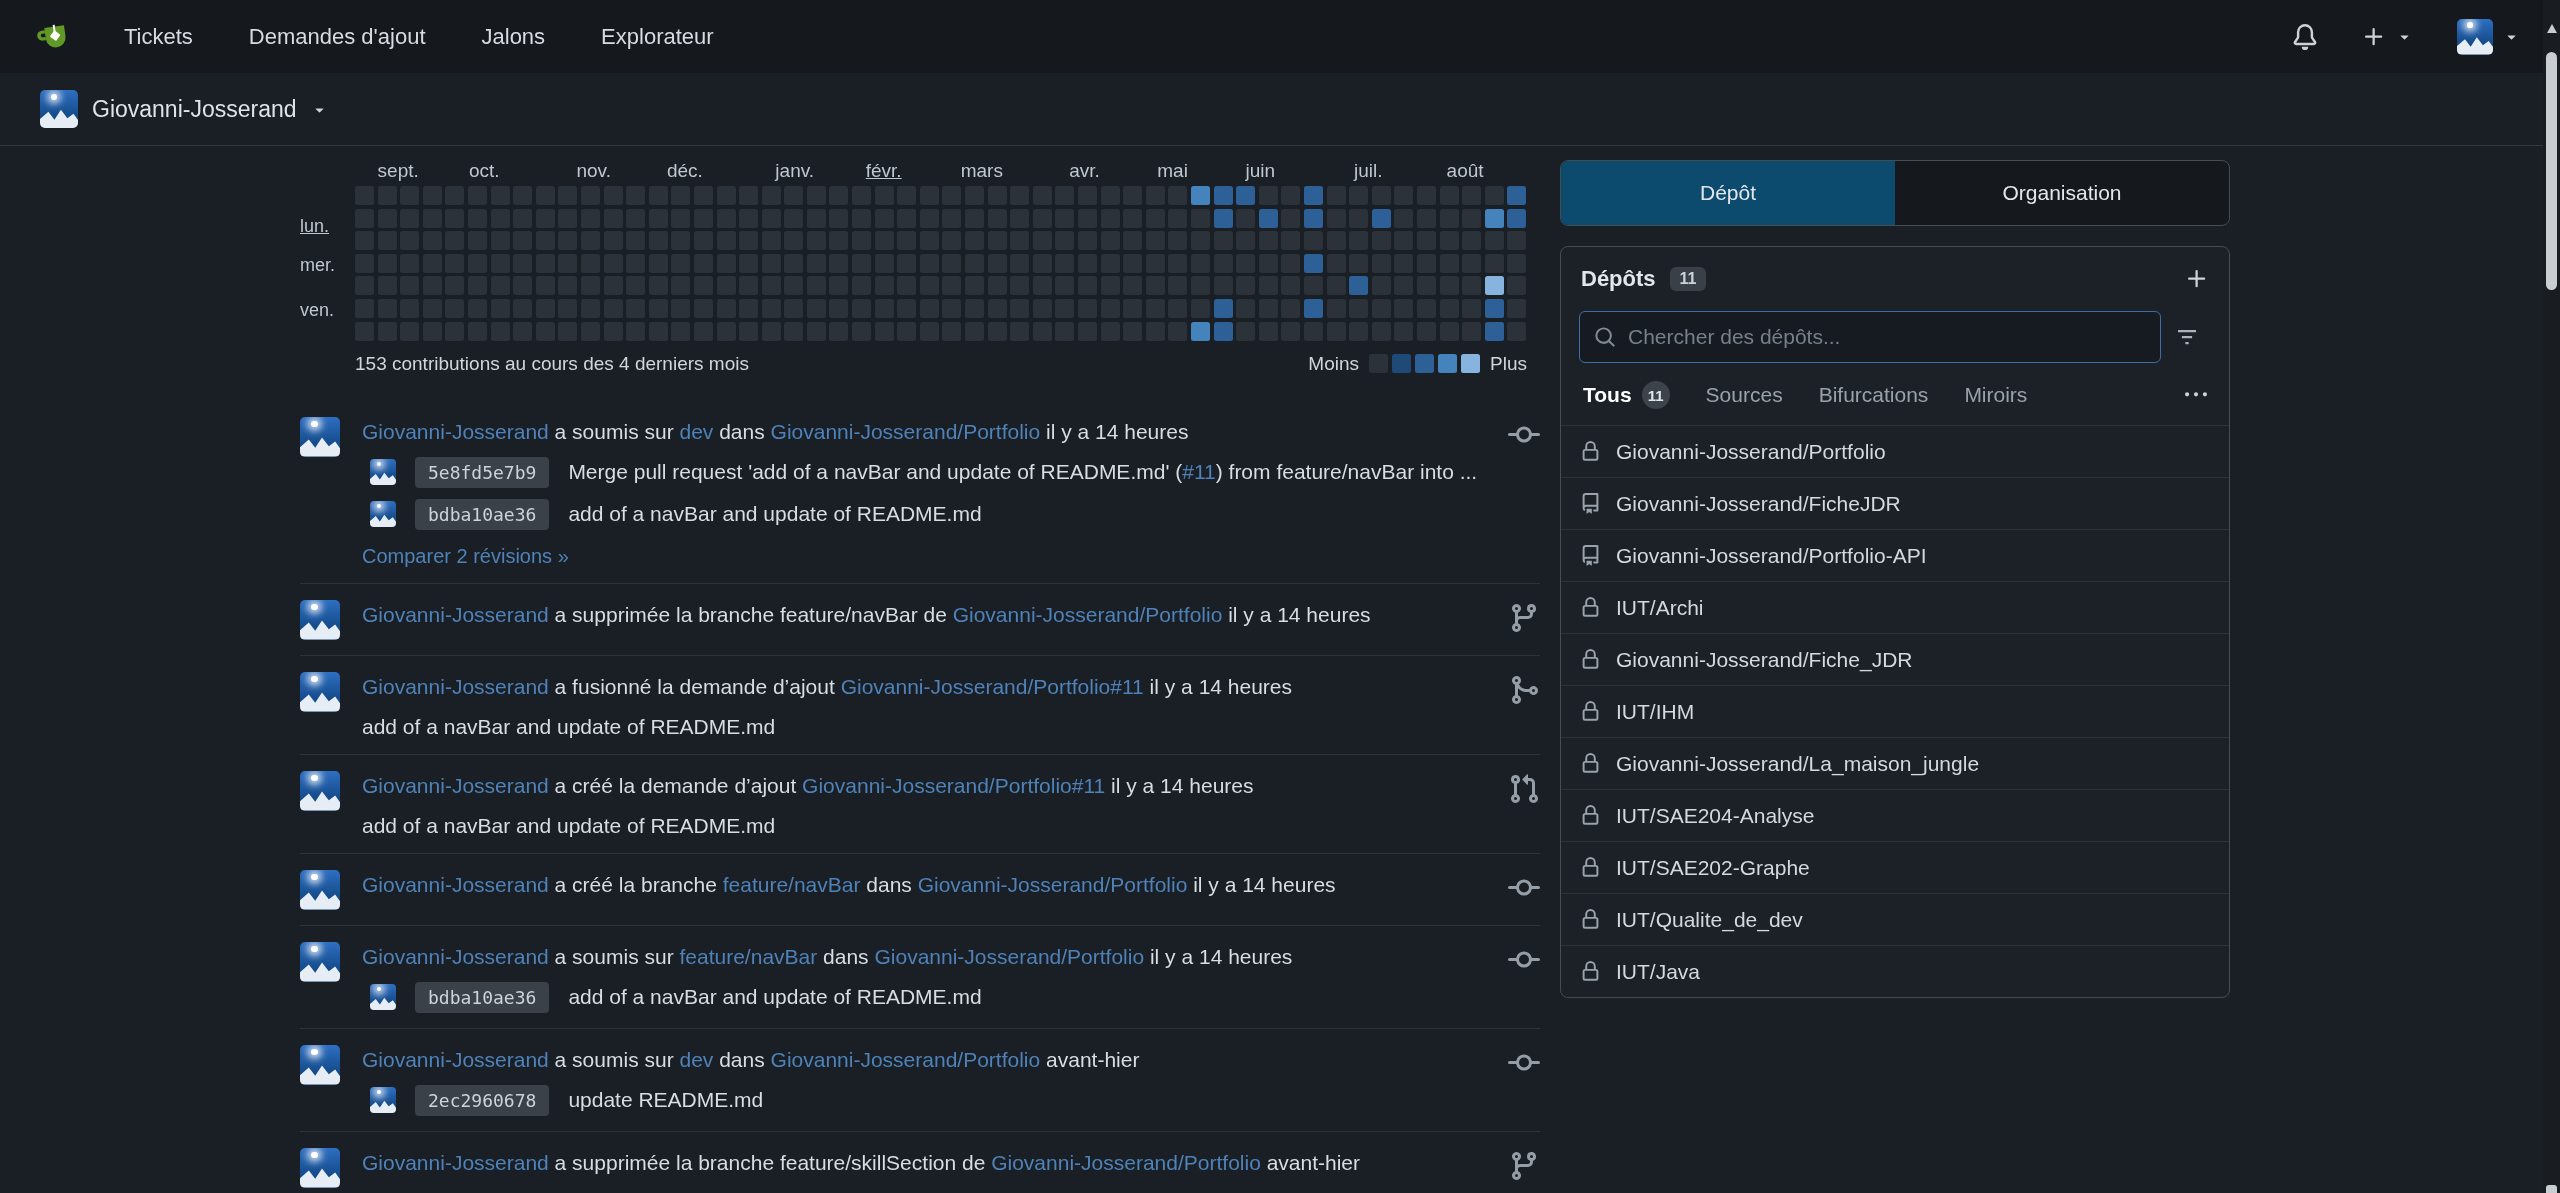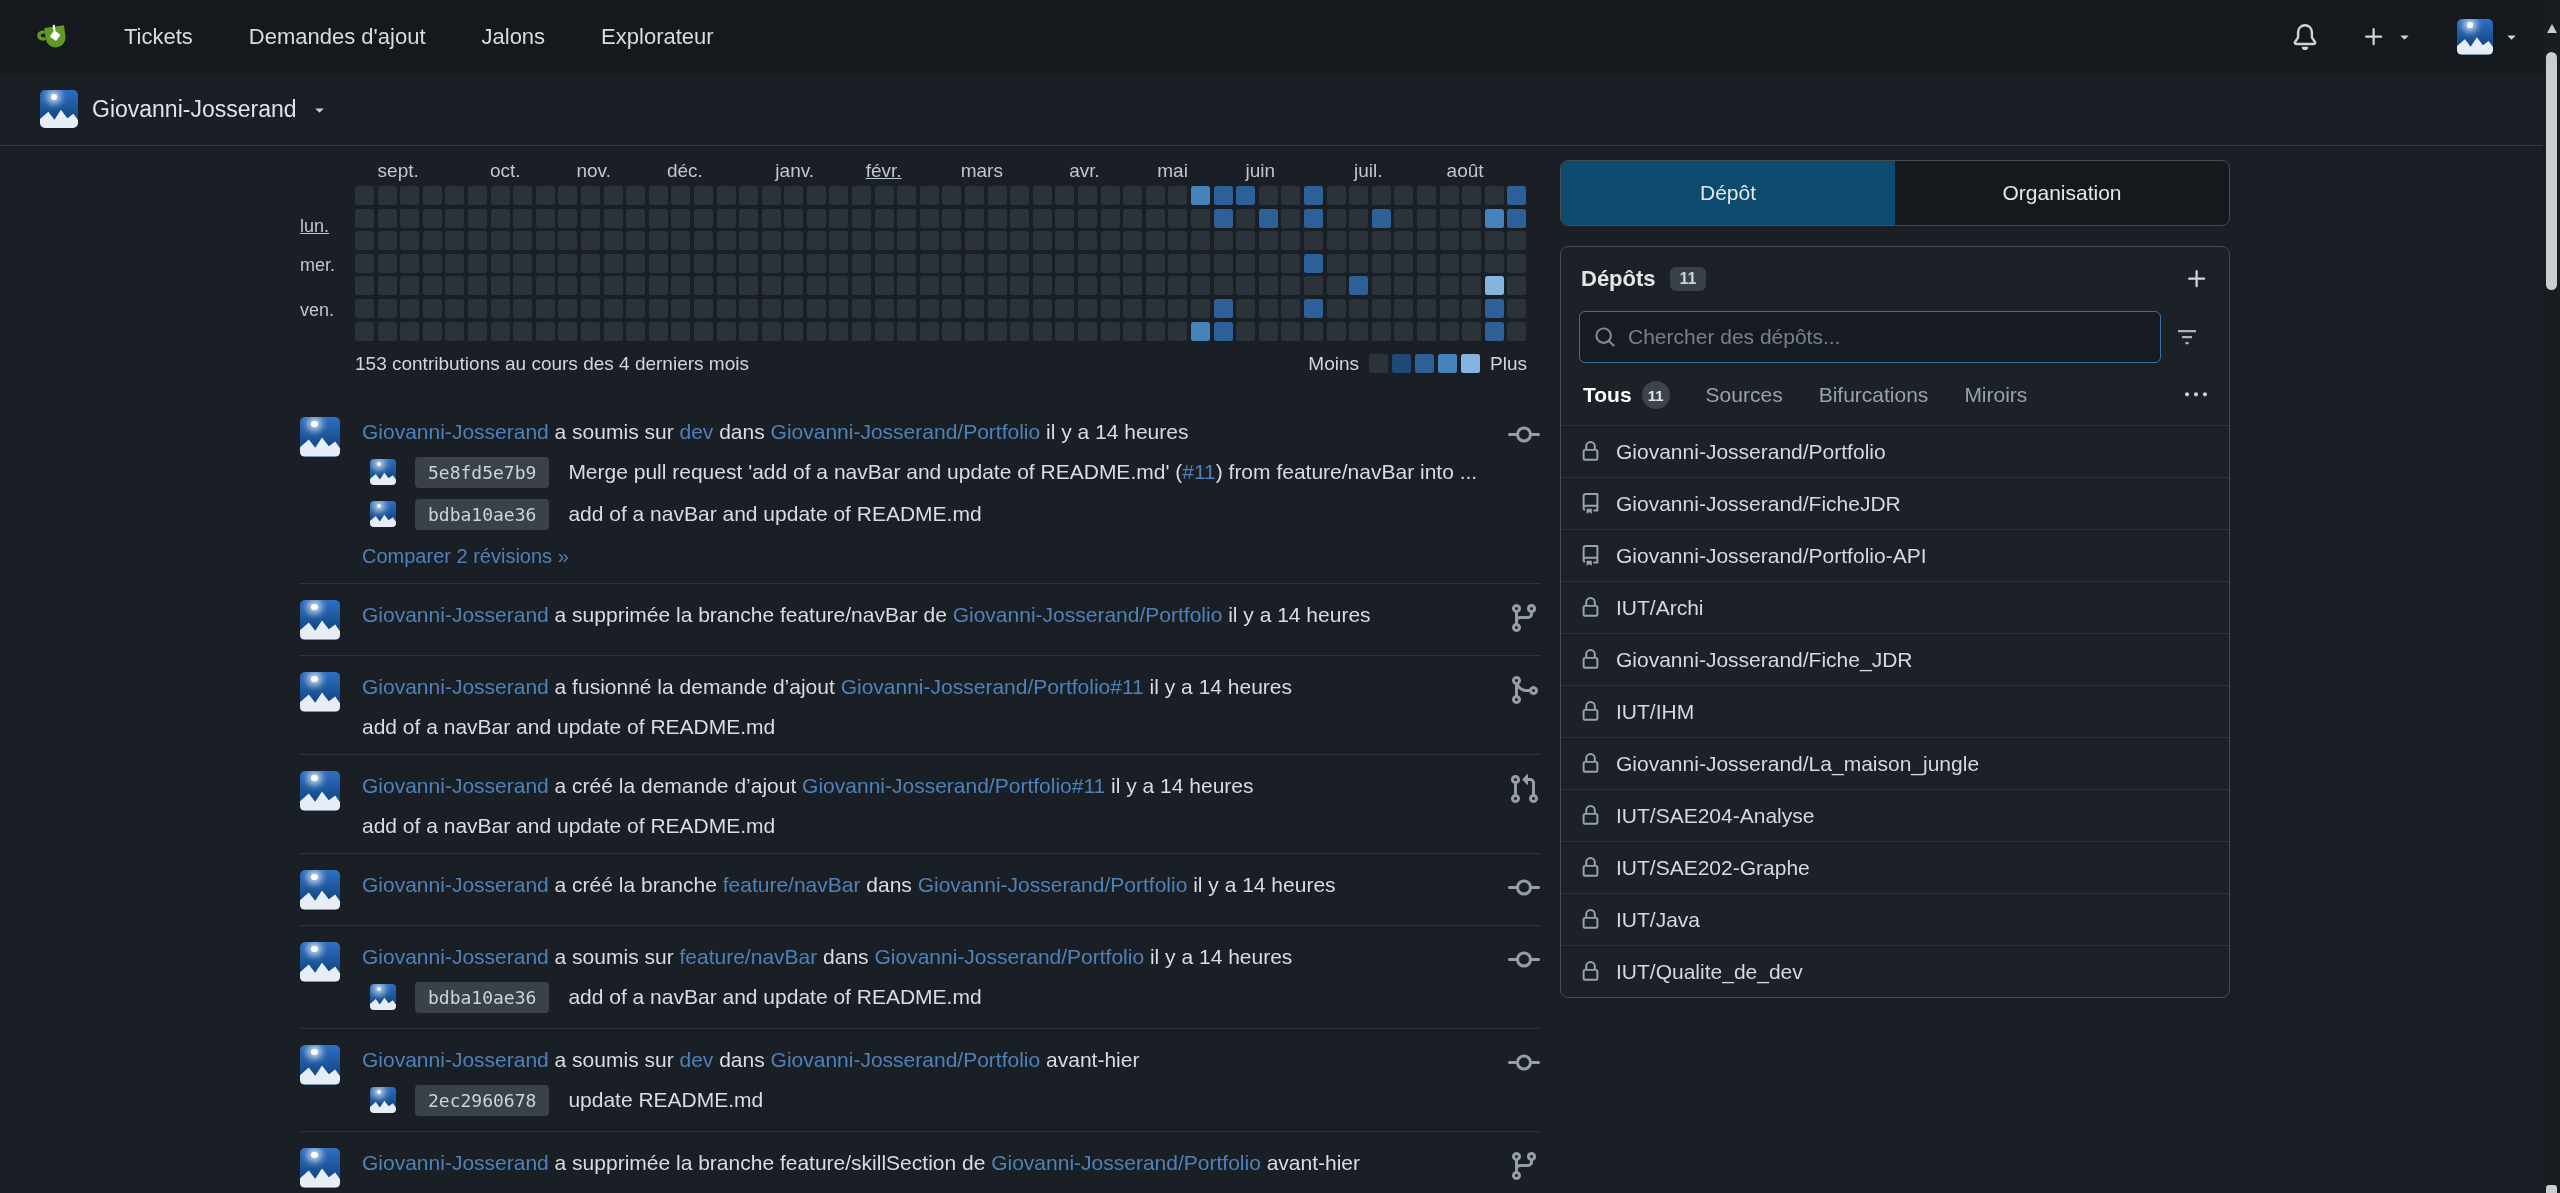--- a/index.html
+++ b/index.html
@@ -184,21 +184,21 @@
     </svg>
 </div>
 
 <div class="content">
 
   <div class="main-col">
 
     <div>
       <div class="hm-months">
           <span style="left: 22.6px;">sept.</span>
-          <span style="left: 135px; text-align: right;">oct.</span>
+          <span style="left: 114px; text-align: right;">oct.</span>
           <span style="left: 221.48px;">nov.</span>
           <span style="left: 311.88px;">déc.</span>
           <span style="left: 420.36px;">janv.</span>
           <span style="left: 510.76px; text-decoration: underline;">févr.</span>
           <span style="left: 605.68px;">mars</span>
           <span style="left: 714.16px;">avr.</span>
           <span style="left: 802.3px;">mai</span>
           <span style="left: 890.44px;">juin</span>
           <span style="left: 998.92px;">juil.</span>
           <span style="left: 1091.58px;">août</span>
@@ -791,27 +791,27 @@
           <div class="repo-row">
             <svg viewBox="0 0 16 16" width="21" height="21" fill="currentColor">
               <path d="M4 4a4 4 0 0 1 8 0v2h.25c.966 0 1.75.784 1.75 1.75v5.5A1.75 1.75 0 0 1 12.25 15h-8.5A1.75 1.75 0 0 1 2 13.25v-5.5C2 6.784 2.784 6 3.75 6H4Zm8.25 3.5h-8.5a.25.25 0 0 0-.25.25v5.5c0 .138.112.25.25.25h8.5a.25.25 0 0 0 .25-.25v-5.5a.25.25 0 0 0-.25-.25ZM10.5 6V4a2.5 2.5 0 1 0-5 0v2Z"></path>
             </svg>
             <span>IUT/SAE202-Graphe</span>
           </div>
           <div class="repo-row">
             <svg viewBox="0 0 16 16" width="21" height="21" fill="currentColor">
               <path d="M4 4a4 4 0 0 1 8 0v2h.25c.966 0 1.75.784 1.75 1.75v5.5A1.75 1.75 0 0 1 12.25 15h-8.5A1.75 1.75 0 0 1 2 13.25v-5.5C2 6.784 2.784 6 3.75 6H4Zm8.25 3.5h-8.5a.25.25 0 0 0-.25.25v5.5c0 .138.112.25.25.25h8.5a.25.25 0 0 0 .25-.25v-5.5a.25.25 0 0 0-.25-.25ZM10.5 6V4a2.5 2.5 0 1 0-5 0v2Z"></path>
             </svg>
+            <span>IUT/Qualite_de_dev</span>
+          </div>
+          <div class="repo-row">
+            <svg viewBox="0 0 16 16" width="21" height="21" fill="currentColor">
+              <path d="M4 4a4 4 0 0 1 8 0v2h.25c.966 0 1.75.784 1.75 1.75v5.5A1.75 1.75 0 0 1 12.25 15h-8.5A1.75 1.75 0 0 1 2 13.25v-5.5C2 6.784 2.784 6 3.75 6H4Zm8.25 3.5h-8.5a.25.25 0 0 0-.25.25v5.5c0 .138.112.25.25.25h8.5a.25.25 0 0 0 .25-.25v-5.5a.25.25 0 0 0-.25-.25ZM10.5 6V4a2.5 2.5 0 1 0-5 0v2Z"></path>
+            </svg>
             <span>IUT/Java</span>
-          </div>
-          <div class="repo-row">
-            <svg viewBox="0 0 16 16" width="21" height="21" fill="currentColor">
-              <path d="M4 4a4 4 0 0 1 8 0v2h.25c.966 0 1.75.784 1.75 1.75v5.5A1.75 1.75 0 0 1 12.25 15h-8.5A1.75 1.75 0 0 1 2 13.25v-5.5C2 6.784 2.784 6 3.75 6H4Zm8.25 3.5h-8.5a.25.25 0 0 0-.25.25v5.5c0 .138.112.25.25.25h8.5a.25.25 0 0 0 .25-.25v-5.5a.25.25 0 0 0-.25-.25ZM10.5 6V4a2.5 2.5 0 1 0-5 0v2Z"></path>
-            </svg>
-            <span>IUT/Qualite_de_dev</span>
           </div>
         </div>
     </div>
   </div>
 </div>
 
 <div class="sb">
   <div class="sb-up"></div>
   <div class="sb-thumb"></div>
   <div class="sb-down"></div>

